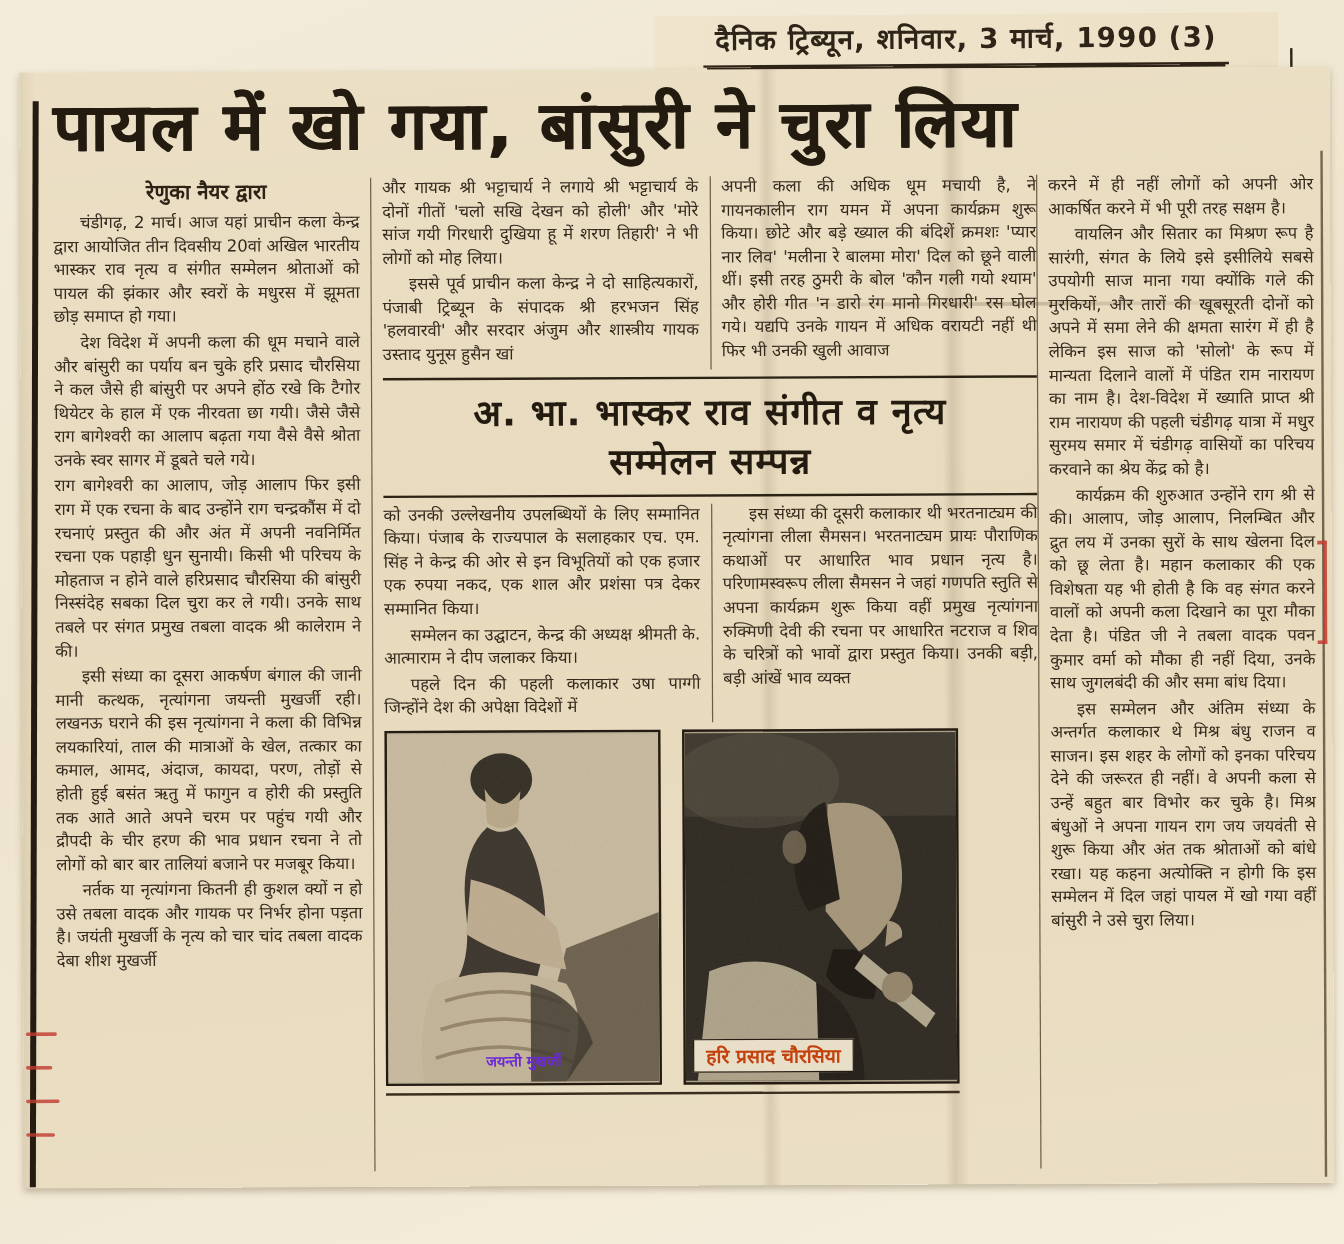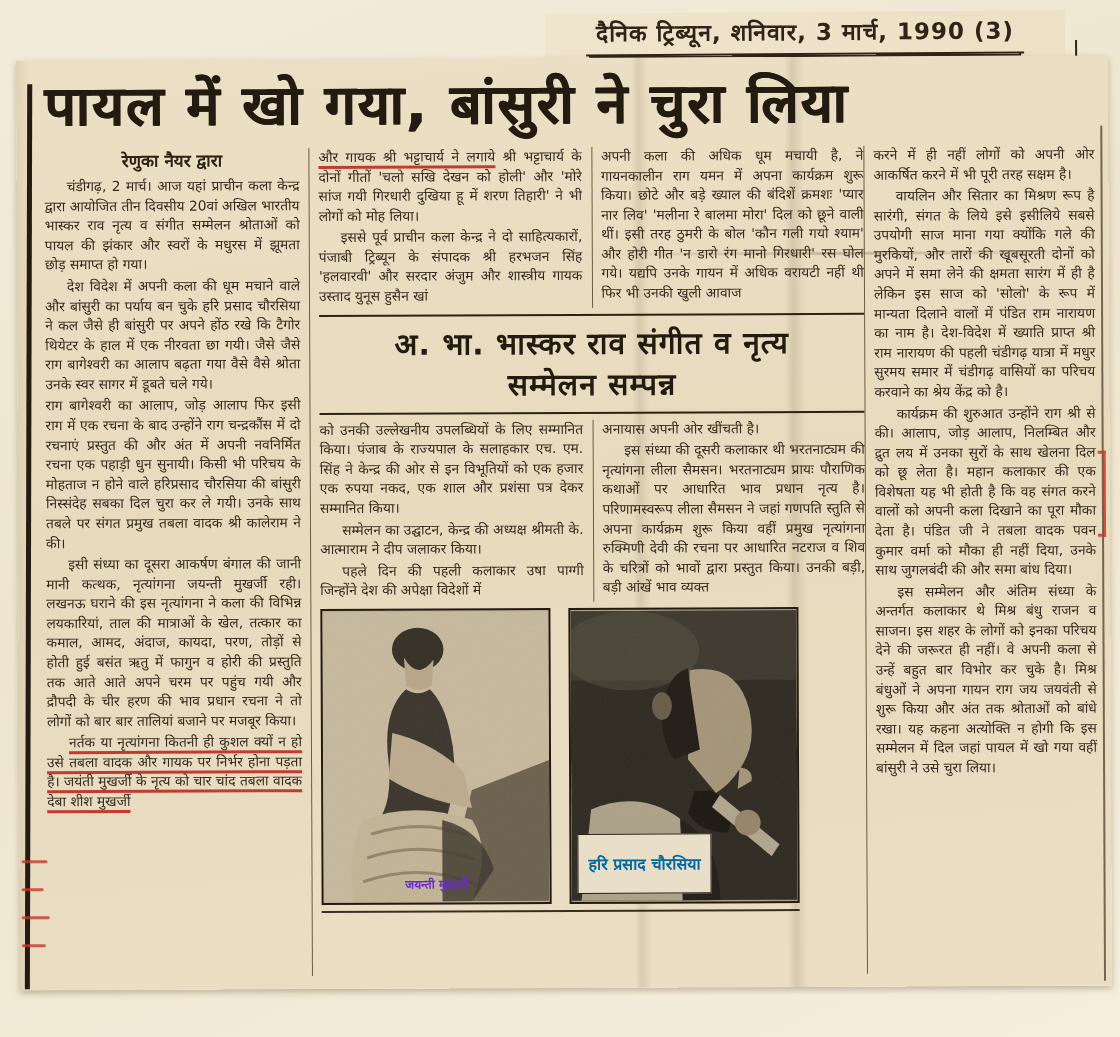--- a/index.html
+++ b/index.html
@@ -74,26 +74,26 @@
   .subhead .l2{font-size:30px;font-weight:bold;letter-spacing:1px;}
   
   .photos{display:flex;gap:18px;margin-top:6px;padding-bottom:6px;border-bottom:2px solid #3a2f1f;width:478px;}
   figure{margin:0;position:relative;width:228px;height:292px;border:2px solid #241c12;background:#c9bba0;overflow:hidden;}
   figure svg{display:block;width:100%;height:100%;}
   .cap-left{
     position:absolute;left:0;right:0;bottom:10px;text-align:center;
     font-weight:bold;font-size:12px;color:#6d28d9;
   }
   .cap-right{
-    position:absolute;left:6px;bottom:8px;background:#e9dfc8;padding:18px 10px;
-    font-weight:bold;font-size:16px;color:#0369a1;border:1px solid #241c12;
+    position:absolute;left:6px;bottom:8px;background:#e9dfc8;padding:2px 10px;
+    font-weight:bold;font-size:16px;color:#c2410c;border:1px solid #241c12;
   }
   
   .red-u{
-    text-decoration:underline;text-decoration-color:#c23b2e;
+    text-decoration-color:#c23b2e;
     text-decoration-thickness:2.5px;text-underline-offset:4px;text-decoration-skip-ink:none;
   }
   .red-bracket{
     position:absolute;right:4px;top:395px;width:3px;height:86px;background:#c23b2e;opacity:.85;
   }
   .red-bracket::before,.red-bracket::after{
     content:"";position:absolute;left:-5px;width:8px;height:3px;background:#c23b2e;
   }
   .red-bracket::before{top:0;} .red-bracket::after{bottom:0;}
   .red-dash{position:absolute;height:3px;background:#c23b2e;opacity:.8;border-radius:2px;}
@@ -144,21 +144,20 @@
         <div class="l2">सम्मेलन सम्पन्न</div>
       </div>
 
       <div class="mid-row">
         <div class="col subcol">
           <p class="noindent">को उनकी उल्लेखनीय उपलब्धियों के लिए सम्मानित किया। पंजाब के राज्यपाल के सलाहकार एच. एम. सिंह ने केन्द्र की ओर से इन विभूतियों को एक हजार एक रुपया नकद, एक शाल और प्रशंसा पत्र देकर सम्मानित किया।</p>
           <p>सम्मेलन का उद्घाटन, केन्द्र की अध्यक्ष श्रीमती के. आत्माराम ने दीप जलाकर किया।</p>
           <p>पहले दिन की पहली कलाकार उषा पाग्गी जिन्होंने देश की अपेक्षा विदेशों में</p>
         </div>
         <div class="col subcol">
-          <p class="noindent">अनायास अपनी ओर खींचती है।</p>
           <p>इस संध्या की दूसरी कलाकार थी भरतनाट्यम की नृत्यांगना लीला सैमसन। भरतनाट्यम प्रायः पौराणिक कथाओं पर आधारित भाव प्रधान नृत्य है। परिणामस्वरूप लीला सैमसन ने जहां गणपति स्तुति से अपना कार्यक्रम शुरू किया वहीं प्रमुख नृत्यांगना रुक्मिणी देवी की रचना पर आधारित नटराज व शिव के चरित्रों को भावों द्वारा प्रस्तुत किया। उनकी बड़ी, बड़ी आंखें भाव व्यक्त</p>
         </div>
       </div>
 
       <div class="photos">
 
         <figure>
           <svg viewBox="0 0 228 292">
             <defs>
               <filter id="grainL">

